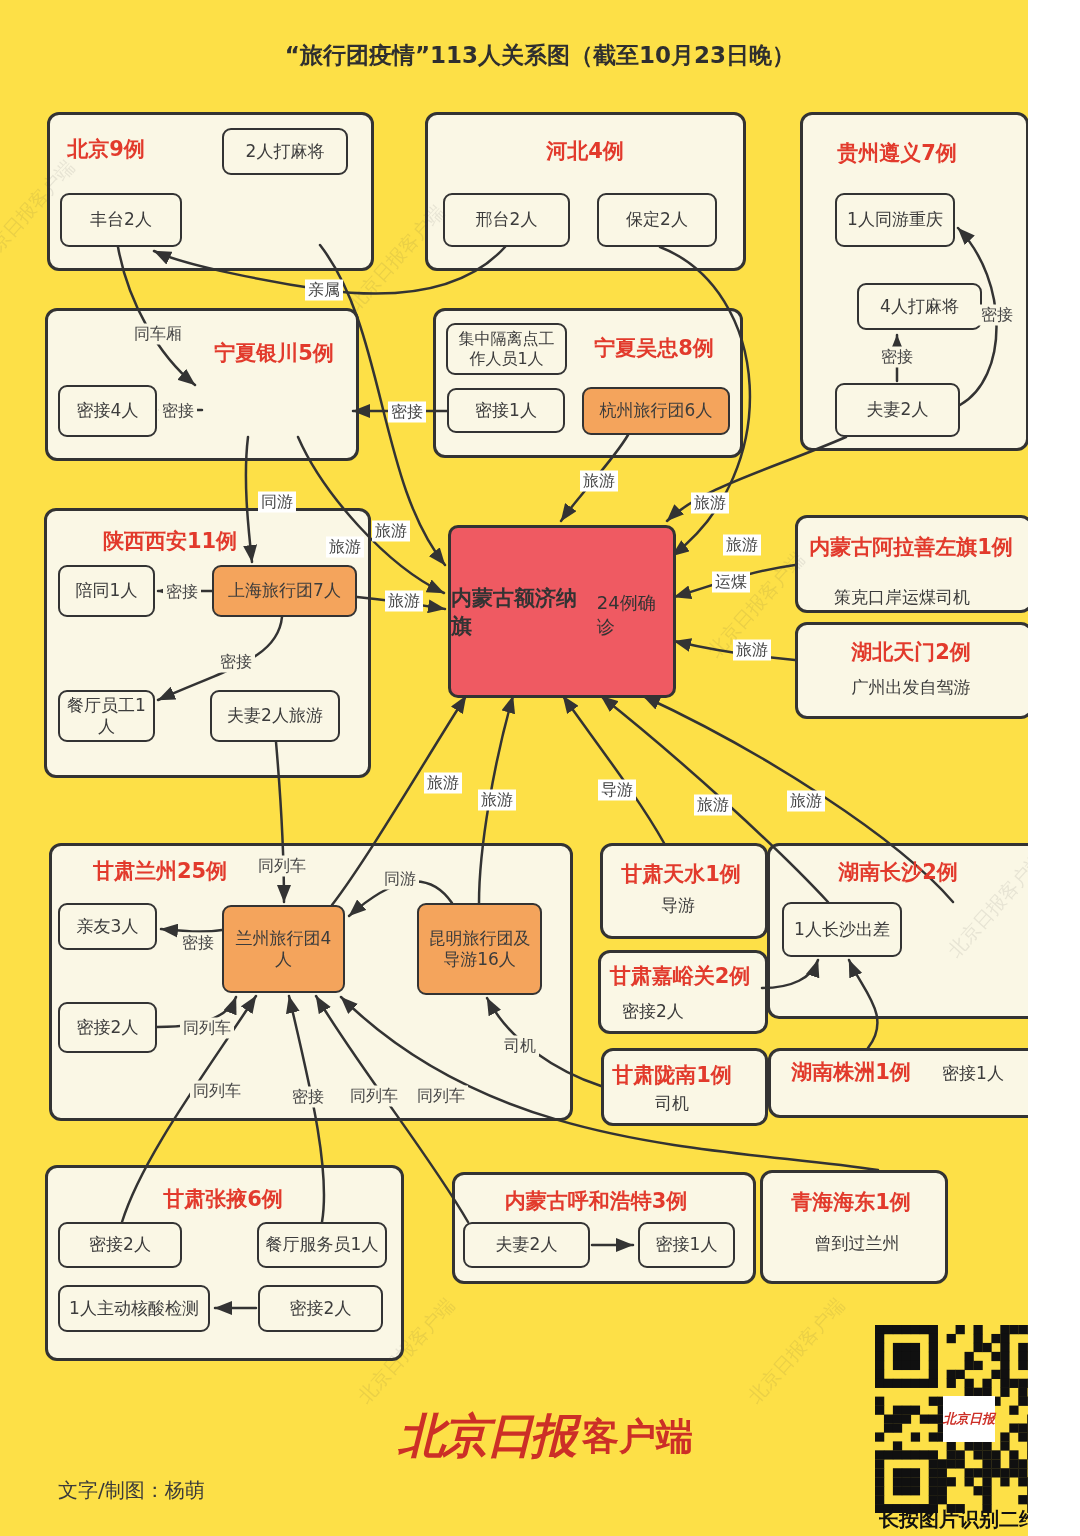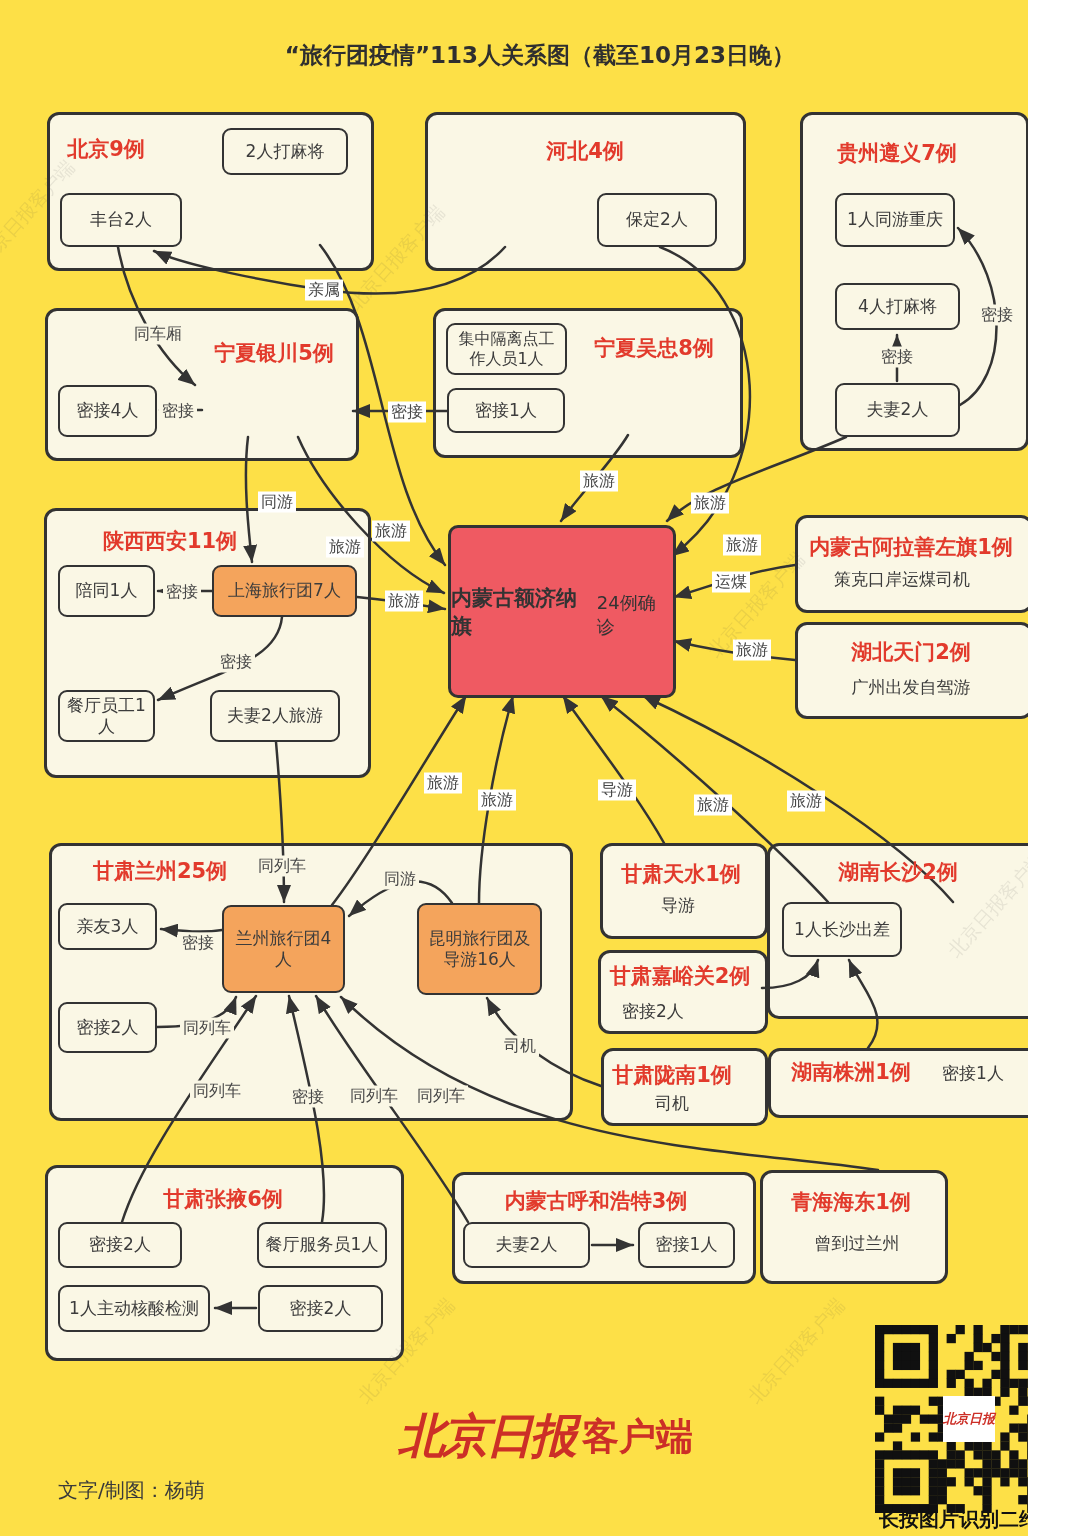--- a/index.html
+++ b/index.html
@@ -110,47 +110,49 @@
     </g>
   </svg>
 
   <span class="rtitle" style="left:106px;top:139px">北京9例</span>
   <span class="rtitle" style="left:585px;top:141px">河北4例</span>
   <span class="rtitle" style="left:897px;top:143px">贵州遵义7例</span>
   <span class="rtitle" style="left:274px;top:343px">宁夏银川5例</span>
   <span class="rtitle" style="left:654px;top:338px">宁夏吴忠8例</span>
   <span class="rtitle" style="left:170px;top:531px">陕西西安11例</span>
   <span class="rtitle" style="left:911px;top:537px">内蒙古阿拉善左旗1例</span>
-  <span class="sub" style="left:902px;top:568px">策克口岸运煤司机</span>
+  <span class="sub" style="left:902px;top:586px">策克口岸运煤司机</span>
   <span class="rtitle" style="left:911px;top:642px">湖北天门2例</span>
   <span class="sub" style="left:911px;top:676px">广州出发自驾游</span>
   <span class="rtitle" style="left:160px;top:861px">甘肃兰州25例</span>
   <span class="rtitle" style="left:681px;top:864px">甘肃天水1例</span>
   <span class="sub" style="left:678px;top:894px">导游</span>
   <span class="rtitle" style="left:898px;top:862px">湖南长沙2例</span>
   <span class="rtitle" style="left:680px;top:966px">甘肃嘉峪关2例</span>
   <span class="sub-l" style="left:622px;top:1000px">密接2人</span>
   <span class="rtitle" style="left:672px;top:1065px">甘肃陇南1例</span>
   <span class="sub" style="left:672px;top:1092px">司机</span>
   <span class="rtitle" style="left:851px;top:1062px">湖南株洲1例</span>
   <span class="sub" style="left:973px;top:1062px">密接1人</span>
   <span class="rtitle" style="left:223px;top:1189px">甘肃张掖6例</span>
   <span class="rtitle" style="left:596px;top:1191px">内蒙古呼和浩特3例</span>
   <span class="rtitle" style="left:851px;top:1192px">青海海东1例</span>
   <span class="sub" style="left:857px;top:1232px">曾到过兰州</span>
 
   <div class="node" style="left:222px;top:128px;width:126px;height:47px">2人打麻将</div>
   <div class="node" style="left:60px;top:193px;width:122px;height:54px">丰台2人</div>
+  <div class="node" style="left:443px;top:193px;width:127px;height:54px">邢台2人</div>
   <div class="node" style="left:597px;top:193px;width:120px;height:54px">保定2人</div>
   <div class="node" style="left:835px;top:193px;width:120px;height:54px">1人同游重庆</div>
-  <div class="node" style="left:835px;top:283px;width:125px;height:47px">4人打麻将</div>
+  <div class="node" style="left:857px;top:283px;width:125px;height:47px">4人打麻将</div>
   <div class="node" style="left:835px;top:383px;width:125px;height:54px">夫妻2人</div>
   <div class="node" style="left:58px;top:385px;width:99px;height:52px">密接4人</div>
   <div class="node" style="left:446px;top:323px;width:121px;height:52px;font-size:16px">集中隔离点工作人员1人</div>
   <div class="node" style="left:447px;top:388px;width:118px;height:45px">密接1人</div>
+  <div class="node orange" style="left:582px;top:387px;width:148px;height:48px">杭州旅行团6人</div>
   <div class="node" style="left:58px;top:565px;width:97px;height:52px">陪同1人</div>
   <div class="node orange" style="left:212px;top:565px;width:145px;height:52px">上海旅行团7人</div>
   <div class="node" style="left:58px;top:690px;width:97px;height:52px">餐厅员工1人</div>
   <div class="node" style="left:210px;top:690px;width:130px;height:52px">夫妻2人旅游</div>
   <div class="node" style="left:58px;top:903px;width:99px;height:47px">亲友3人</div>
   <div class="node orange" style="left:222px;top:905px;width:123px;height:88px">兰州旅行团4人</div>
   <div class="node" style="left:58px;top:1002px;width:99px;height:51px">密接2人</div>
   <div class="node orange" style="left:417px;top:903px;width:125px;height:92px">昆明旅行团及导游16人</div>
   <div class="node" style="left:782px;top:902px;width:120px;height:55px">1人长沙出差</div>
   <div class="node" style="left:58px;top:1222px;width:124px;height:46px">密接2人</div>

